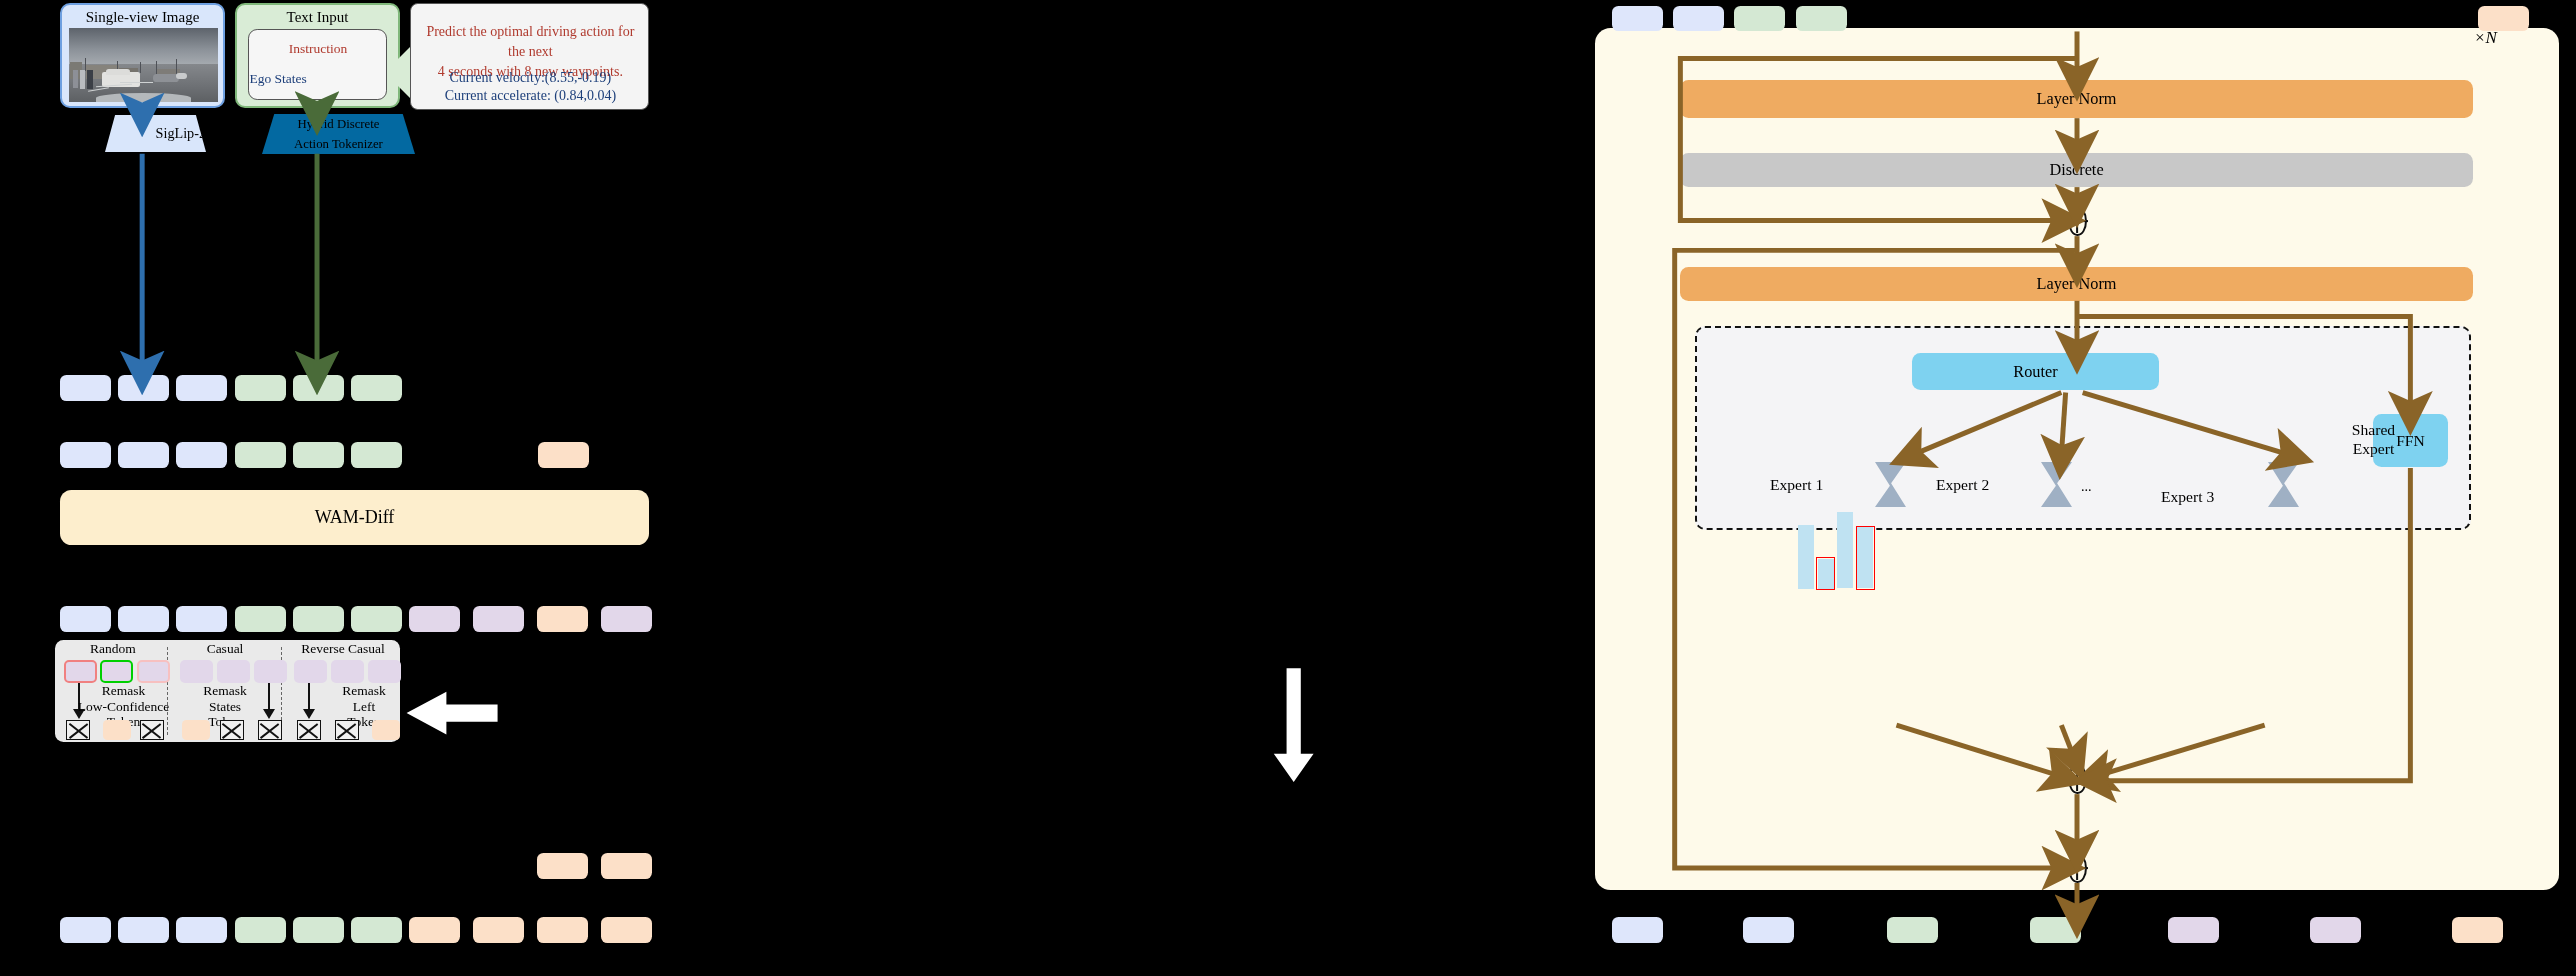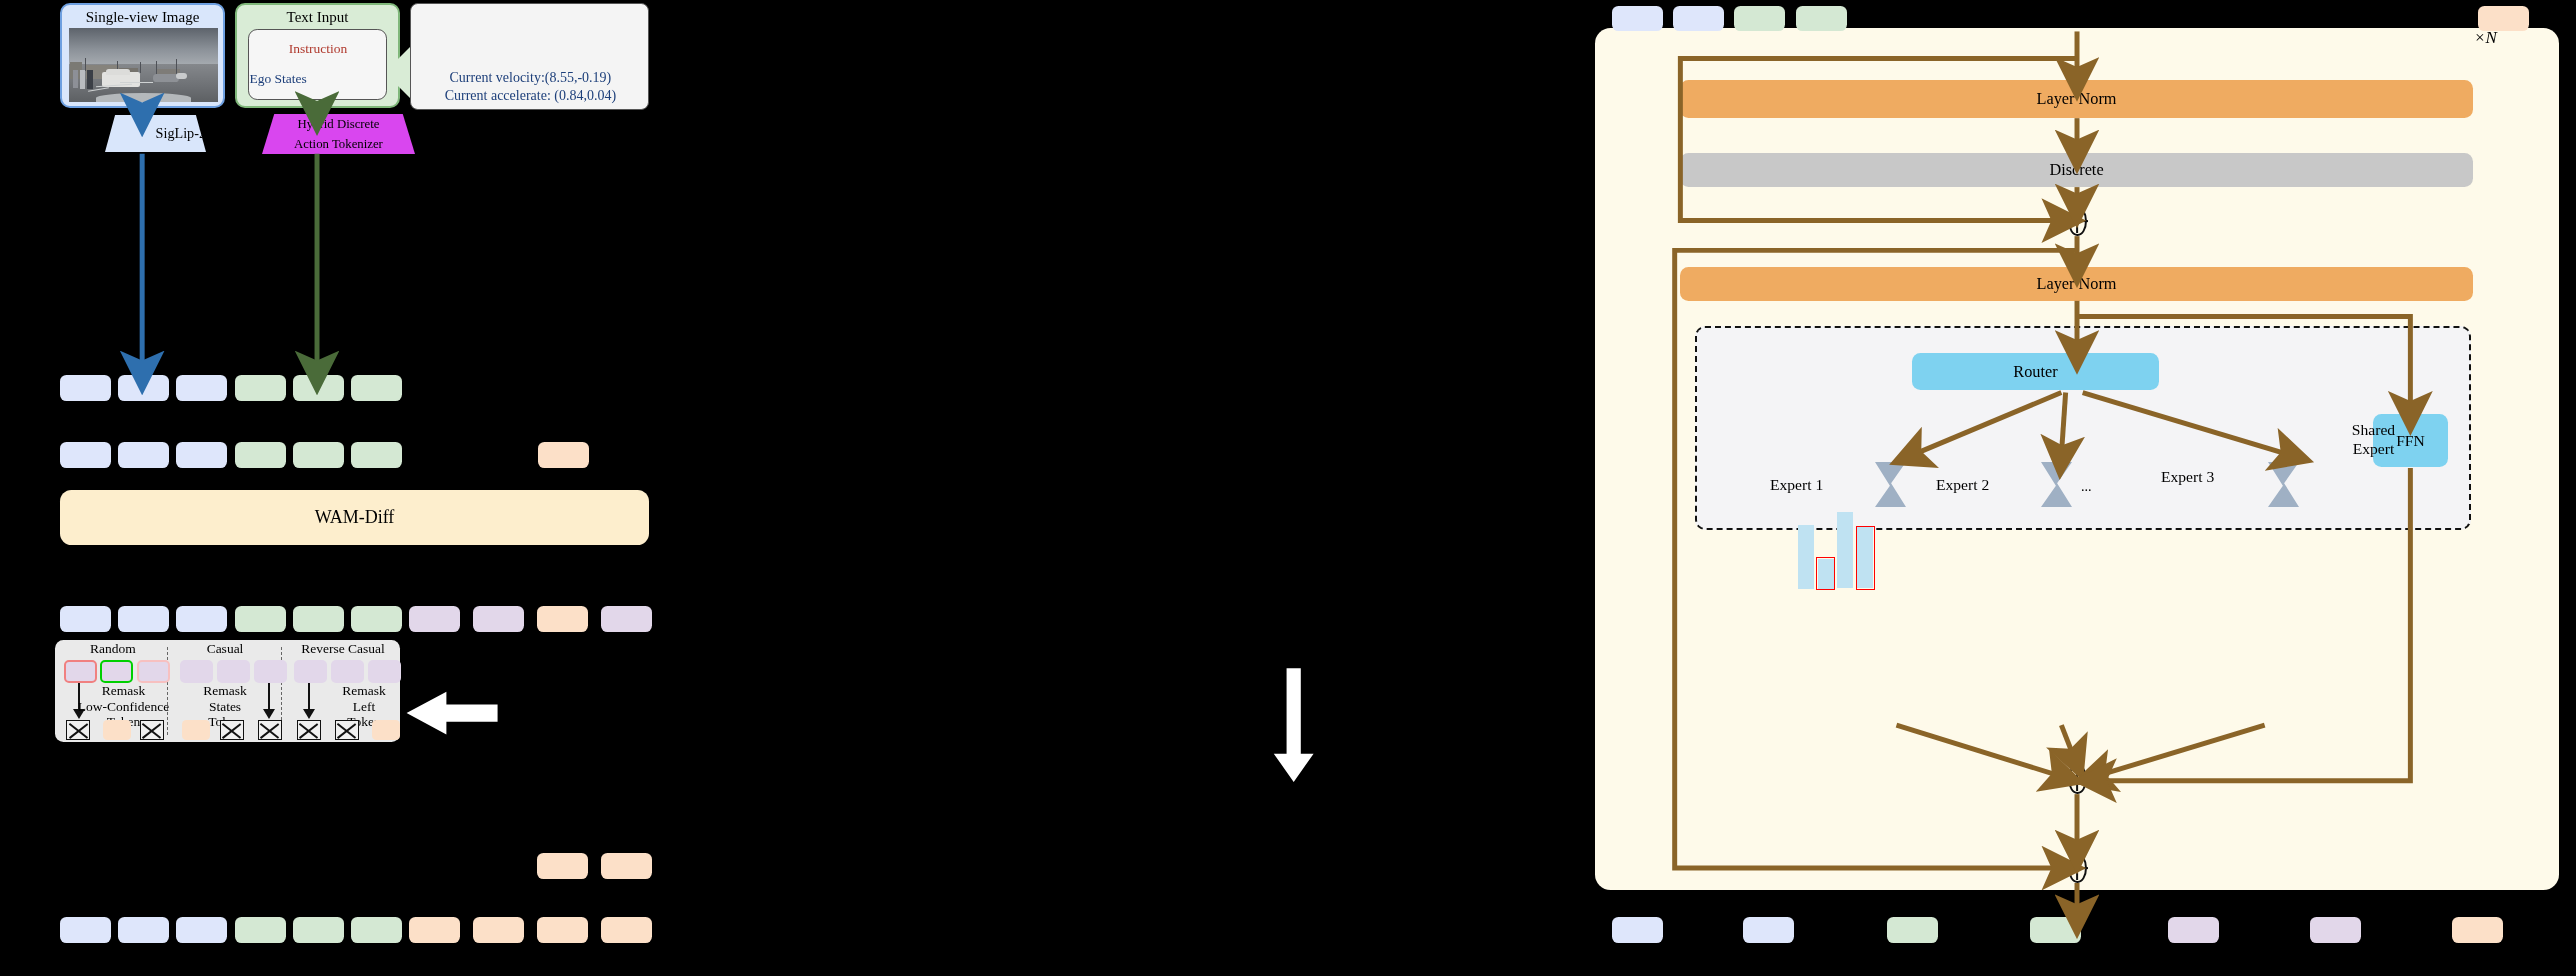--- a/index.html
+++ b/index.html
@@ -54,21 +54,21 @@
   #pred-red{position:absolute;left:6.4px;top:18.5px;width:226px;text-align:center;
             font-size:14px;color:#b03a2e;line-height:20px;}
   #pred-blue{position:absolute;left:6.4px;top:65px;width:226px;text-align:center;
              font-size:14px;color:#1d3f7a;line-height:18.5px;}
 
   
   .trap{position:absolute;}
   #siglip{left:105px;top:115px;width:101px;height:37px;background:#d9e6fb;
           clip-path:polygon(10% 0,90% 0,100% 100%,0 100%);}
   #siglip span{display:block;width:100%;text-align:right;line-height:37px;font-size:14.2px;}
-  #tokz{left:262px;top:114px;width:153px;height:40px;background:#d946ef;
+  #tokz{left:262px;top:114px;width:153px;height:40px;background:#0369a1;
         clip-path:polygon(8% 0,92% 0,100% 100%,0 100%);}
   #tokz span{display:block;width:100%;text-align:center;font-size:12.8px;line-height:18.5px;padding-top:1.4px;
              box-sizing:border-box;}
 
   
   #wam{left:60px;top:490px;width:589px;height:55px;background:#fdeecd;border-radius:11.4px;}
   #wam span{display:block;width:100%;text-align:center;line-height:55px;font-size:18px;}
 
   
   #remask{left:55px;top:640px;width:345px;height:102px;background:#eaeaea;border-radius:8.5px;}
@@ -148,20 +148,24 @@
   <div id="txt-card-title">Text Input</div>
   <div id="inner-box">
     <div id="instruction">Instruction</div>
     <div id="ego">Ego States</div>
   </div>
 </div>
 
 <div class="abs" id="callout-wedge"></div>
 
 <div class="abs" id="pred-card">
+  <div id="pred-red">
+    <div>Predict the optimal driving action for the next</div>
+    <div>4 seconds with 8 new waypoints.</div>
+  </div>
   <div id="pred-blue">
     <div>Current velocity:(8.55,-0.19)</div>
     <div>Current accelerate: (0.84,0.04)</div>
   </div>
 </div>
 
 <div class="abs trap" id="siglip">
   <span>SigLip-2</span>
 </div>
 <div class="abs trap" id="tokz">
@@ -291,21 +295,21 @@
   <div>Shared</div>
   <div>Expert</div>
 </div>
 
 <div class="expert-ico" style="left:1875px;top:462px;"></div>
 <div class="expert-lbl" style="left:1770px;top:476px;">Expert 1</div>
 <div class="expert-ico" style="left:2041px;top:462px;"></div>
 <div class="expert-lbl" style="left:1936px;top:476px;">Expert 2</div>
 <div class="expert-lbl" style="left:2081px;top:478px;font-size:14.2px;">...</div>
 <div class="expert-ico" style="left:2268px;top:462px;"></div>
-<div class="expert-lbl" style="left:2161px;top:468px;">Expert 3</div>
+<div class="expert-lbl" style="left:2161px;top:488px;">Expert 3</div>
 
 <div class="plus" style="left:2068px;top:206px;"></div>
 <div class="plus" style="left:2068px;top:764px;"></div>
 <div class="plus" style="left:2068px;top:853px;"></div>
 
 <div class="tok blue" style="left:1612px;top:5.7px;width:51px;height:25.6px;"></div>
 <div class="tok blue" style="left:1673px;top:5.7px;width:51px;height:25.6px;"></div>
 <div class="tok green" style="left:1734px;top:5.7px;width:51px;height:25.6px;"></div>
 <div class="tok green" style="left:1796px;top:5.7px;width:51px;height:25.6px;"></div>
 <div class="tok orange" style="left:2478px;top:5.7px;width:51px;height:25.6px;"></div>

